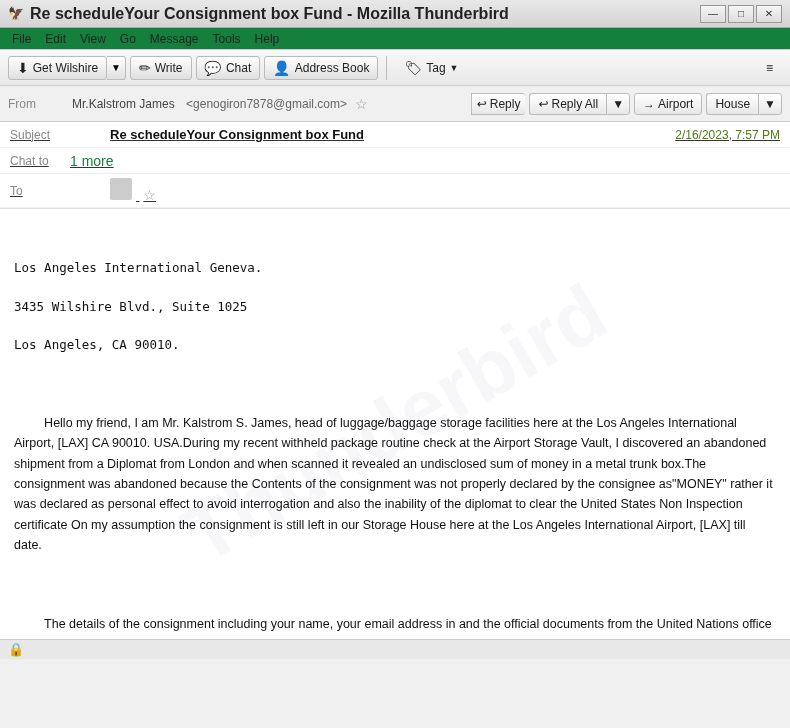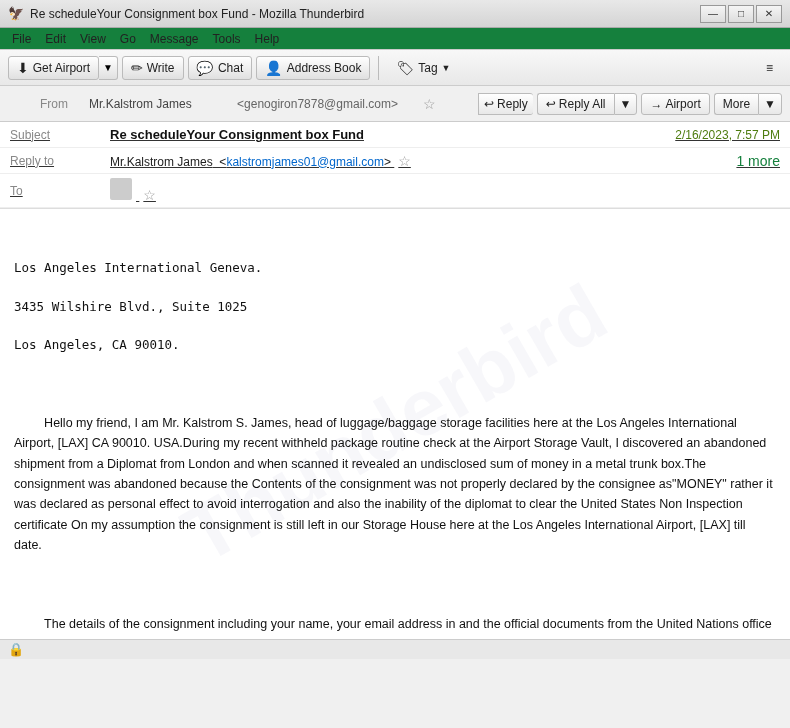--- a/index.html
+++ b/index.html
@@ -26,22 +26,22 @@
       display: flex;
       align-items: center;
       gap: 6px;
     }
     .title-bar-icon {
       width: 16px;
       height: 16px;
       display: inline-block;
     }
     .title-bar-text {
-      font-size: 12px;
-      font-weight: normal;
+      font-size: 16px;
+      font-weight: bold;
       color: #222;
     }
     .title-bar-controls {
       display: flex;
       gap: 2px;
     }
     .title-btn {
       width: 26px;
       height: 18px;
       border: 1px solid #999;
@@ -127,25 +127,24 @@
       border-bottom: 1px solid #ccc;
       display: flex;
       align-items: center;
       justify-content: space-between;
       padding: 4px 8px;
       height: 36px;
     }
     .email-from {
       display: flex;
       align-items: center;
-      gap: 21px;
+      gap: 4px;
       font-size: 12px;
       color: #444;
       flex: 1;
-      text-align: right;
     }
     .email-action-buttons {
       display: flex;
       align-items: center;
       gap: 4px;
     }
     .action-btn {
       display: flex;
       align-items: center;
       gap: 3px;
@@ -296,21 +295,21 @@
   <span class="menu-item">Go</span>
   <span class="menu-item">Message</span>
   <span class="menu-item">Tools</span>
   <span class="menu-item">Help</span>
 </div>
 
 <div class="toolbar">
   <div class="split-btn">
     <button class="tb-btn">
       <span class="tb-btn-icon">⬇</span>
-      <span>Get Airport</span>
+      <span>Get Wilshire</span>
     </button>
     <button class="tb-dropdown">▼</button>
   </div>
 
   <button class="tb-btn">
     <span class="tb-btn-icon">✏</span>
     <span>Write</span>
   </button>
 
   <button class="tb-btn">
@@ -355,42 +354,37 @@
         <span>Reply All</span>
       </button>
       <button class="action-btn">▼</button>
     </div>
     <button class="action-btn">
       <span>→</span>
       <span>Airport</span>
     </button>
     <div class="split-btn">
       <button class="action-btn">
-        <span>More</span>
+        <span>House</span>
       </button>
       <button class="action-btn">▼</button>
     </div>
   </div>
 </div>
 
 <div class="email-header">
 
   <div class="email-meta-row">
     <span class="meta-label">Subject</span>
     <span class="meta-value subject-row">Re scheduleYour Consignment box Fund</span>
     <span class="meta-date">2/16/2023, 7:57 PM</span>
   </div>
 
   <div class="email-meta-row">
-    <span class="meta-label">Reply to</span>
-    <span class="meta-value">
-      <span>Mr.Kalstrom James</span>
-      &nbsp;&lt;<a class="email-link">kalstromjames01@gmail.com</a>&gt;
-      <span class="star-icon">☆</span>
-    </span>
+    <span class="meta-label">Chat to</span>
     <span class="meta-more">1 more</span>
   </div>
 
   <div class="email-meta-row">
     <span class="meta-label">To</span>
     <span class="meta-value">
       <span class="to-avatar"></span>
       <span class="star-icon">☆</span>
     </span>
   </div>

